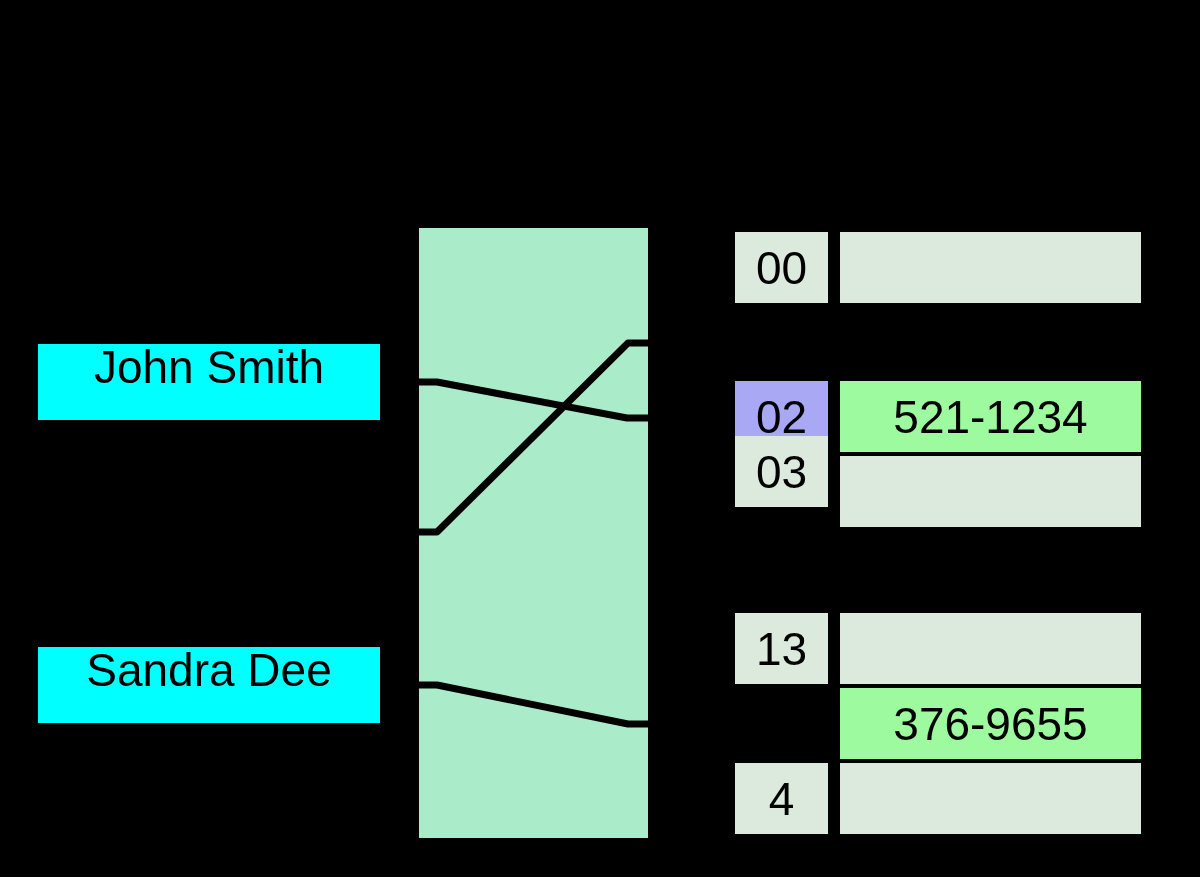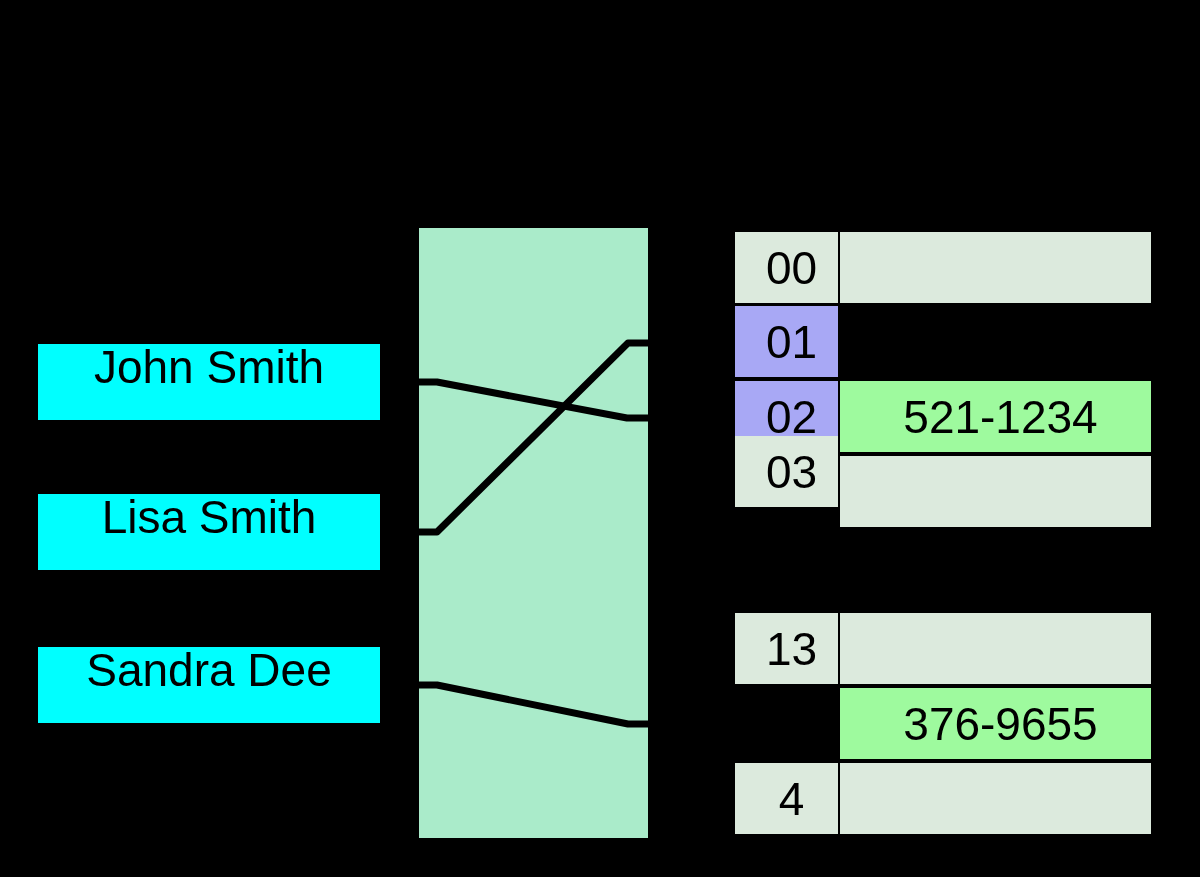--- a/index.html
+++ b/index.html
@@ -51,21 +51,20 @@
     font-size: 46px;
     line-height: 1;
   }
   .cell {
     position: absolute;
     display: flex;
     align-items: center;
     justify-content: center;
     font-size: 46px;
     line-height: 1;
-    padding-left: 10px;
   }
   .idx {
     left: 735px;
     width: 93px;
     height: 71px;
     background: var(--cell-fill, #dceadd);
   }
   .idx.hl {
     background: var(--hl-fill, #a8a8f5);
   }
@@ -88,37 +87,31 @@
 
   <svg class="lines" viewBox="0 0 1200 877" xmlns="http://www.w3.org/2000/svg">
     <polyline points="380,382 437,382 627,418 735,418"></polyline>
     <polyline points="380,532 437,532 628,343 735,343"></polyline>
     <polyline points="380,685 437,685 628,724 735,724"></polyline>
   </svg>
 
   <div class="key" style="top:344px">
     <span>John Smith</span>
   </div>
-  <div class="key" style="top:494px">
-    <span>Lisa Smith</span>
-  </div>
   <div class="key" style="top:647px">
     <span>Sandra Dee</span>
   </div>
 
   <div class="cell idx" style="top:232px">
     <span>00</span>
   </div>
   <div class="cell val" style="top:232px">
     <span></span>
   </div>
 
-  <div class="cell idx hl" style="top:306px">
-    <span>01</span>
-  </div>
 
   <div class="cell idx hl" style="top:381px">
     <span>02</span>
   </div>
   <div class="cell val filled" style="top:381px">
     <span>521-1234</span>
   </div>
 
   <div class="cell idx" style="top:436px">
     <span>03</span>

